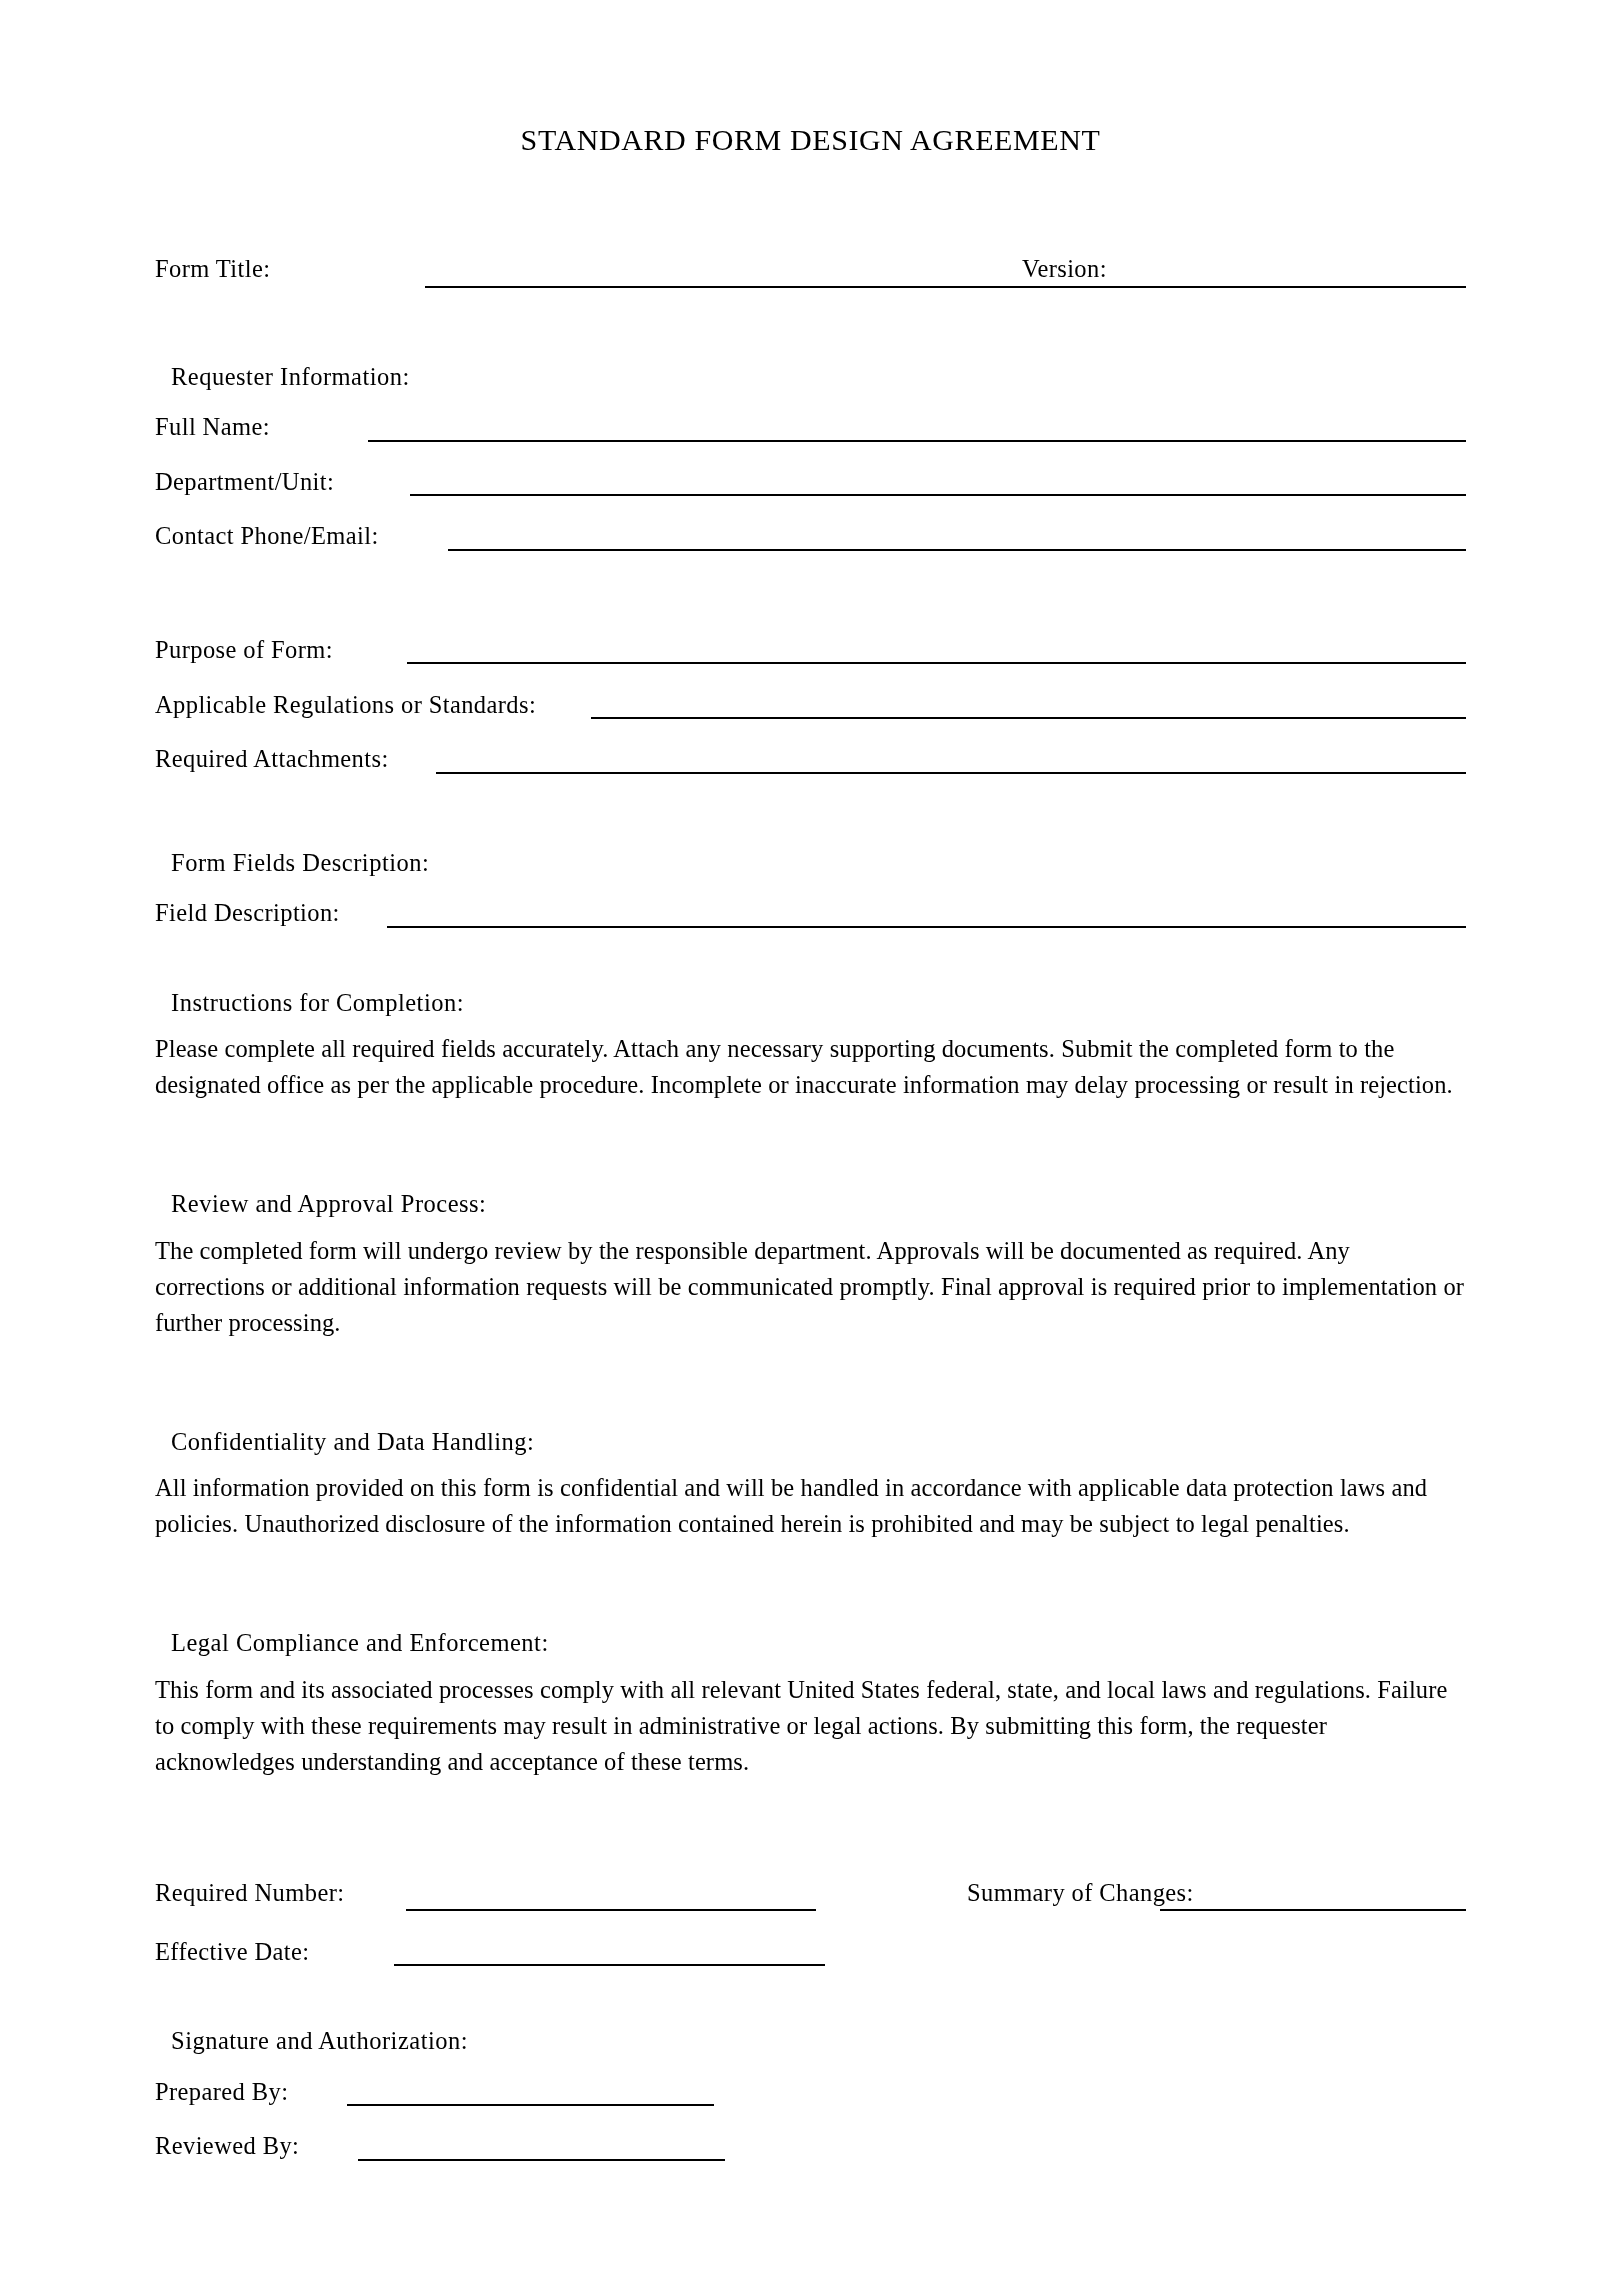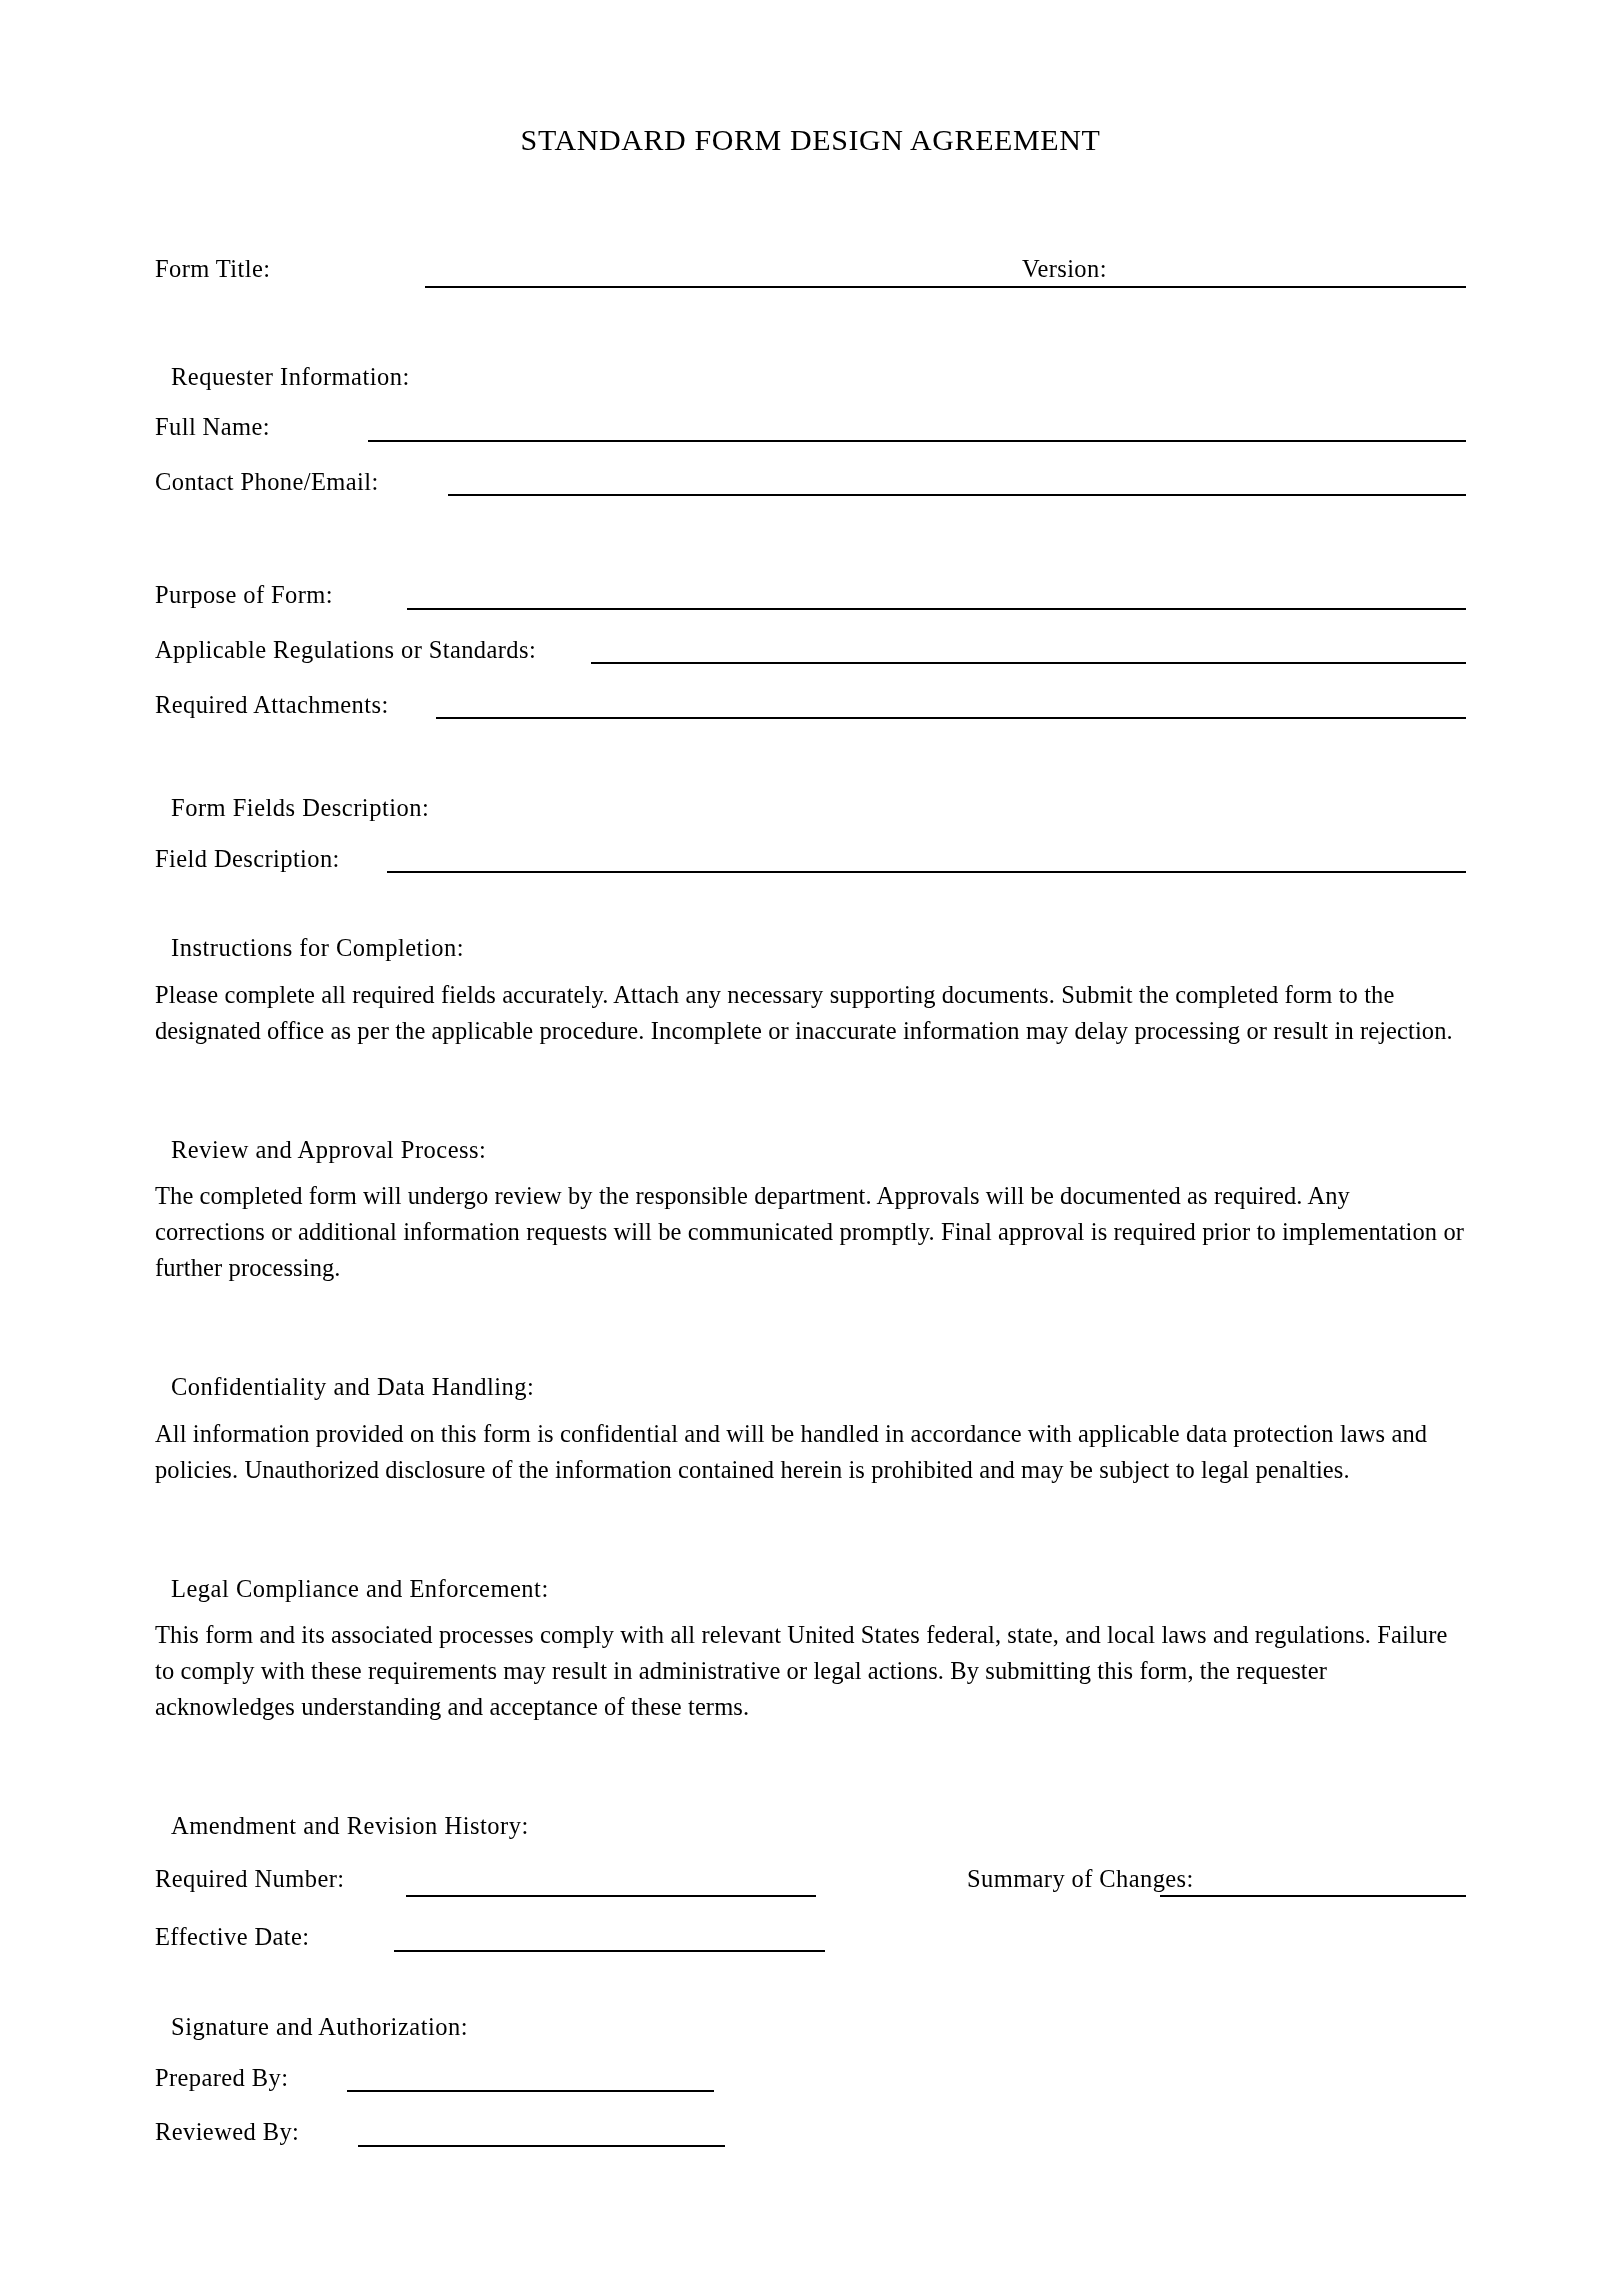--- a/index.html
+++ b/index.html
@@ -123,20 +123,25 @@
   <div class="gap-lg"></div>
 
   <div class="section-heading">Requester Information:</div>
 
   <div class="field-row">
     <span class="field-label">Full Name:</span>
     <span class="spacer" style="width:98px;"></span>
     <span class="rule"></span>
   </div>
 
+  <div class="field-row">
+    <span class="field-label">Department/Unit:</span>
+    <span class="spacer" style="width:76px;"></span>
+    <span class="rule"></span>
+  </div>
 
   <div class="field-row">
     <span class="field-label">Contact Phone/Email:</span>
     <span class="spacer" style="width:69px;"></span>
     <span class="rule"></span>
   </div>
 
   <div class="gap-lg"></div>
 
 
@@ -184,21 +189,20 @@
   <div class="section-heading">Confidentiality and Data Handling:</div>
   <p class="body-para">All information provided on this form is confidential and will be handled in accordance with applicable data protection laws and policies. Unauthorized disclosure of the information contained herein is prohibited and may be subject to legal penalties.</p>
 
   <div class="gap-xl"></div>
 
   <div class="section-heading">Legal Compliance and Enforcement:</div>
   <p class="body-para">This form and its associated processes comply with all relevant United States federal, state, and local laws and regulations. Failure to comply with these requirements may result in administrative or legal actions. By submitting this form, the requester acknowledges understanding and acceptance of these terms.</p>
 
   <div class="gap-xl"></div>
 
-  <div class="section-heading">Amendment and Revision History:</div>
 
   <div class="overlay-row">
     <span class="overlay-label" style="left:0px;">Required Number:</span>
     <span class="overlay-rule" style="left:251px; width:410px;"></span>
     <span class="overlay-label" style="left:812px;margin-top:12px;">Summary of Changes:</span>
     <span class="overlay-rule" style="left:1005px; right:0px; border-bottom-width:2px;"></span>
   </div>
 
   <div class="field-row">
     <span class="field-label">Effective Date:</span>

